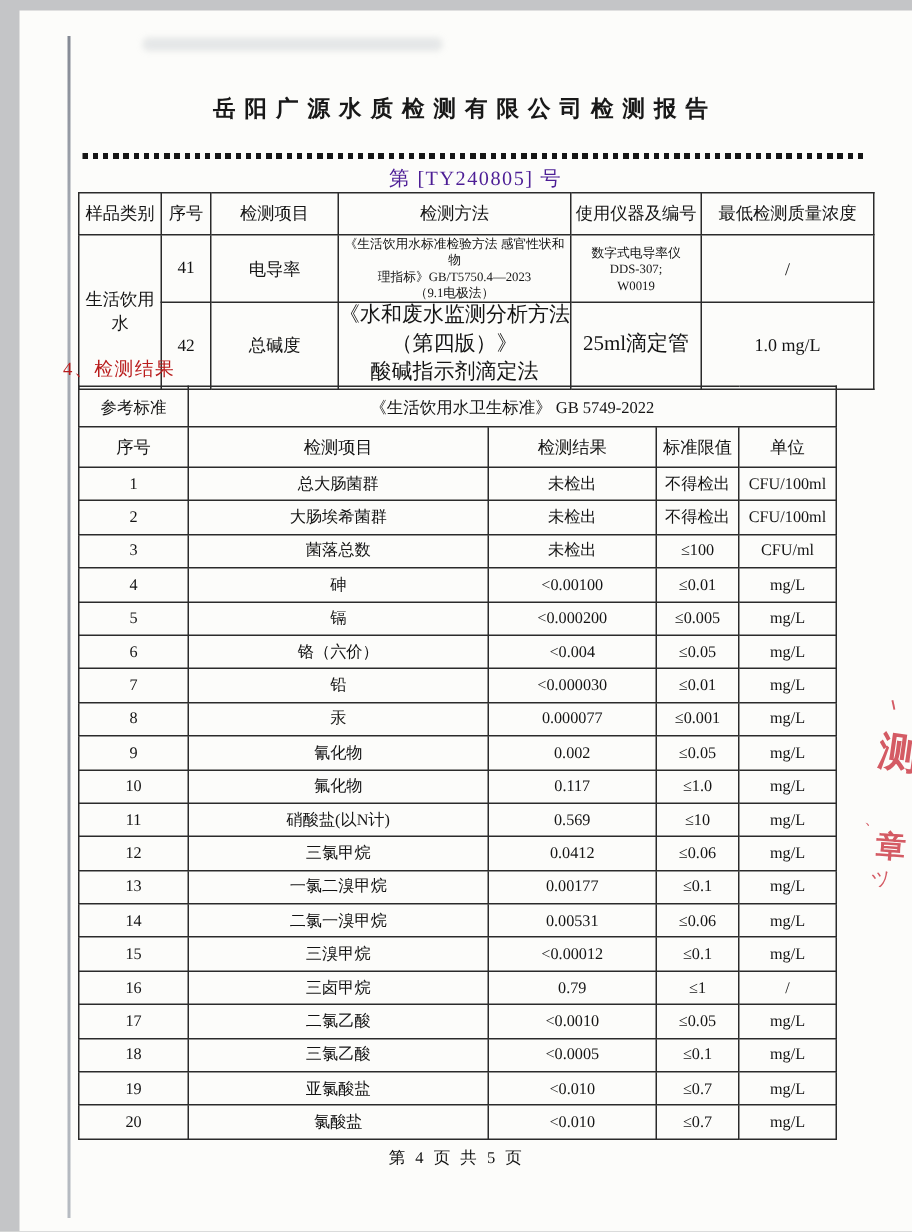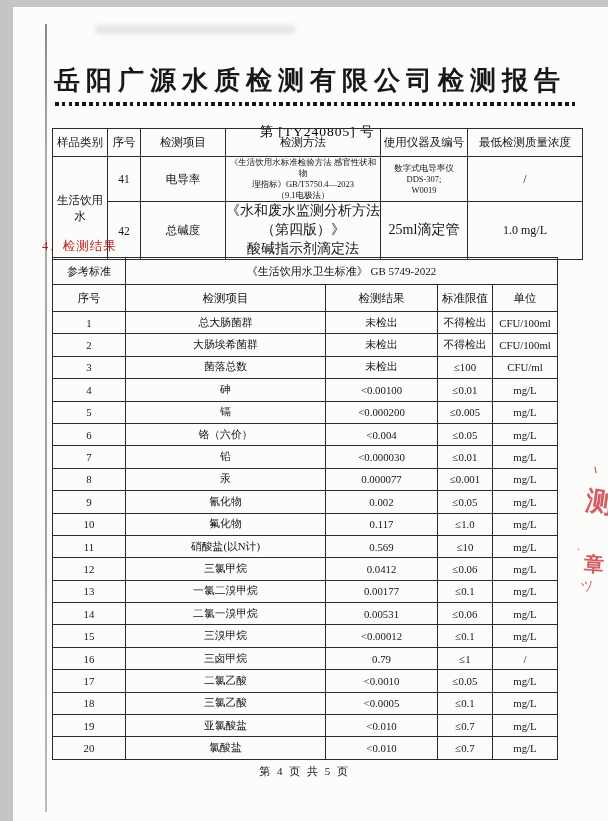--- a/index.html
+++ b/index.html
@@ -6,25 +6,25 @@
   body{background:#b9babc;font-family:"Liberation Serif","DejaVu Serif",serif;}
   #canvas{position:relative;width:608px;height:821px;overflow:hidden;background:#c4c5c7;}
   .paper{position:absolute;left:13px;top:7px;width:595px;height:814px;background:#fcfcfa;}
   .fold-line{position:absolute;left:45px;top:24px;width:2px;height:788px;
     background:linear-gradient(180deg,#6f7582 0%,#9aa0aa 18%,#8b919c 60%,#aab0b8 100%);opacity:.85;}
   .ghost-smudge{position:absolute;left:95px;top:25px;width:200px;height:9px;
     background:rgba(150,158,170,.22);filter:blur(2px);border-radius:4px;}
 
   .doc-title{position:absolute;left:40px;top:63px;width:540px;text-align:center;
     font-family:"Liberation Sans","DejaVu Sans",sans-serif;font-weight:bold;
-    font-size:26px;letter-spacing:6px;color:#181818;white-space:nowrap;}
+    font-size:15px;letter-spacing:6px;color:#181818;white-space:nowrap;}
   .dotted-rule{position:absolute;left:55px;top:102px;width:523px;height:4px;
     background:repeating-linear-gradient(90deg,#161616 0px,#161616 3.6px,transparent 3.6px,transparent 6.8px);}
   .report-no{position:absolute;left:52px;top:110px;width:530px;text-align:center;
-    font-size:13.5px;color:#000000;letter-spacing:1px;margin-top:13px;}
+    font-size:13.5px;color:#4c1d95;letter-spacing:1px;}
 
   table{border-collapse:collapse;table-layout:fixed;color:#141414;}
   td,th{border:1px solid #2b2b2b;text-align:center;vertical-align:middle;padding:0;font-weight:normal;overflow:hidden;}
 
   .method-table{position:absolute;left:52px;top:128px;width:530px;font-size:11.5px;}
   .method-table .hdr{height:28px;padding-left:23px;}
   .method-table .row-a{height:40px;}
   .method-table .row-b{height:34px;}
   .small-lines{font-size:8.5px;line-height:1.3;}
   .med-lines{font-size:14px;line-height:1.35;}

